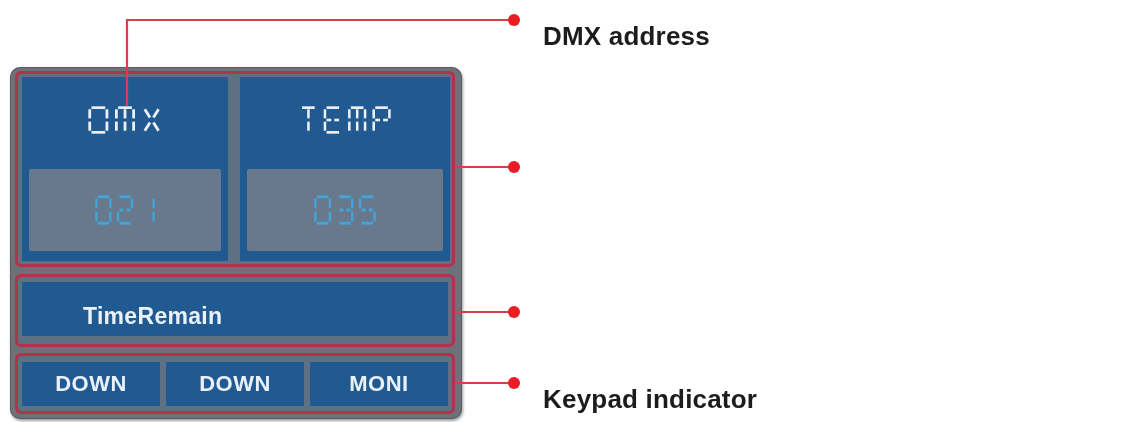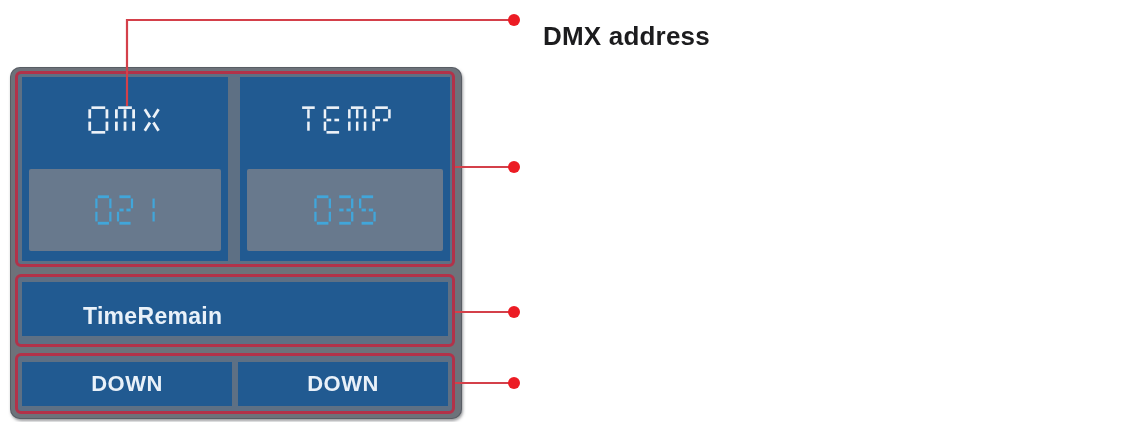--- a/index.html
+++ b/index.html
@@ -149,30 +149,32 @@
 
     <div class="ann rectB">
       <div class="statusrow">
         <span>TimeRemain</span>
       </div>
     </div>
 
     <div class="ann rectC">
       <div class="key">DOWN</div>
       <div class="key">DOWN</div>
+      <div class="key">MONI</div>
     </div>
 
   </div>
 
   <svg class="leaders" width="1139" height="422" viewBox="0 0 1139 422">
     <polyline points="514,20 127,20 127,106"></polyline>
     <line x1="455" y1="167" x2="514" y2="167"></line>
     <line x1="455" y1="312" x2="514" y2="312"></line>
     <line x1="455" y1="383" x2="514" y2="383"></line>
     <circle cx="514" cy="20" r="6"></circle>
     <circle cx="514" cy="167" r="6"></circle>
     <circle cx="514" cy="312" r="6"></circle>
     <circle cx="514" cy="383" r="6"></circle>
   </svg>
 
   <div class="callout" style="top:20px">DMX address</div>
+  <div class="callout" style="top:383px">Keypad indicator</div>
 
 </div>
 
 </body></html>

